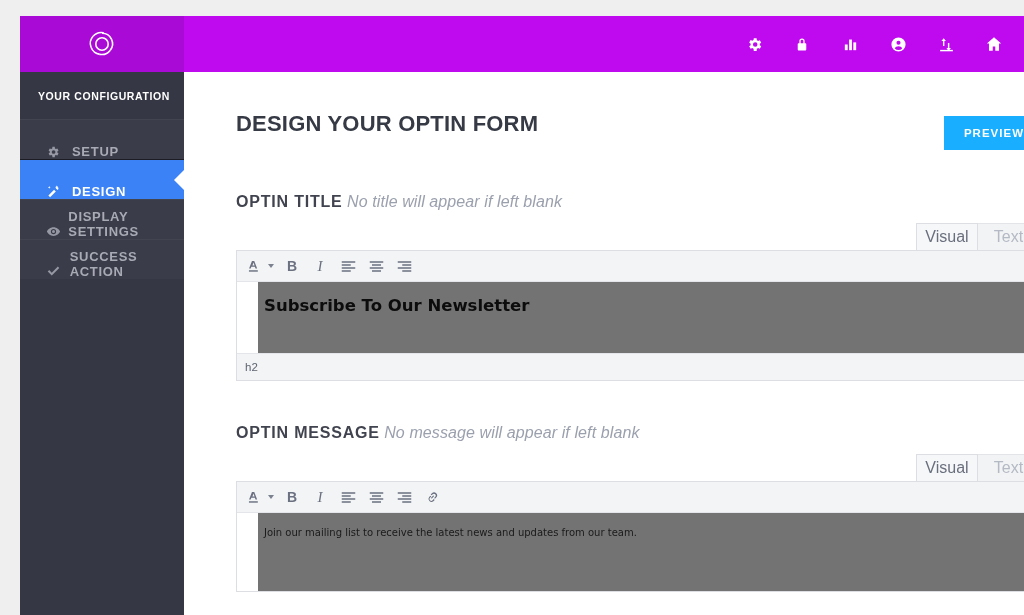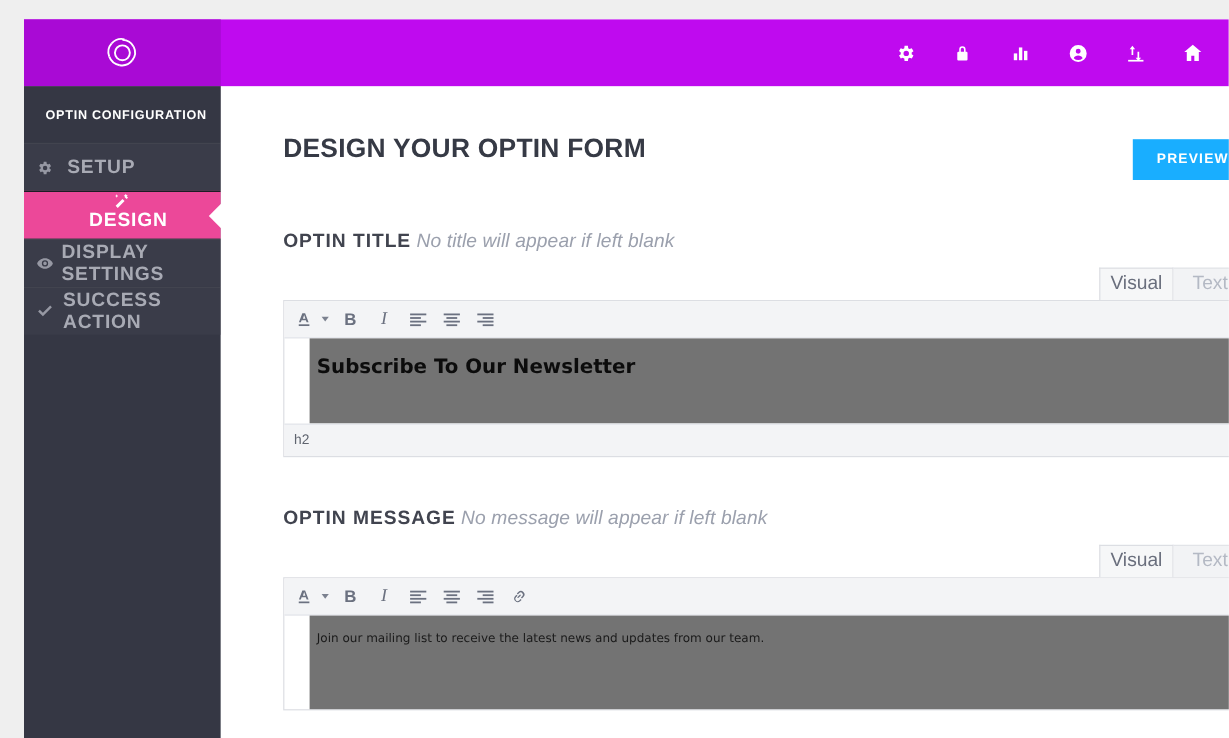--- a/index.html
+++ b/index.html
@@ -50,38 +50,37 @@
     display: flex; align-items: center;
     padding-left: 18px;
     color: #ffffff;
     font-size: 10.5px; font-weight: bold;
     letter-spacing: 0.6px;
     background: #353744;
   }
   .nav-item {
     position: relative;
     height: 40px;
-    display: flex; align-items: center;
-    padding-left: 10px;
+    display: flex; align-items: flex-end;
+    padding-left: 26px;
     color: #a8aab4;
-    font-size: 16px; font-weight: bold;
+    font-size: 13px; font-weight: bold;
     letter-spacing: 0.7px;
     background: #3a3c49;
     border-top: 1px solid #42444f;
     cursor: pointer;
   }
   .nav-item .nav-ico {
     width: 26px; display: flex; align-items: center;
   }
   .nav-item .nav-ico svg { display:block; fill: #9698a3; }
   .nav-item.active {
-    background: #ec4899;
+    background: #3b82f6;
     color: #ffffff;
     border-top-color: #1c1d24;
-    flex-direction: column;
   }
   .nav-item.active .nav-ico svg { fill: #ffffff; }
   .nav-item.active:after {
     content: "";
     position: absolute;
     right: -1px; top: 50%;
     margin-top: -11px;
     width: 0; height: 0;
     border-top: 11px solid transparent;
     border-bottom: 11px solid transparent;
@@ -266,21 +265,21 @@
       </div>
       <div class="navbtn">
         <svg width="18" height="18" viewBox="0 0 24 24">
             <path d="M12 3L2.5 11.2h2.8V21h5v-5.8h3.4V21h5v-9.8h2.8z"></path>
           </svg>
       </div>
     </div>
   </div>
 
   <div class="sidebar">
-    <div class="sidebar-heading">OPTIN CONFIGURATION</div>
+    <div class="sidebar-heading">YOUR CONFIGURATION</div>
 
     <div class="nav-item">
       <span class="nav-ico">
         <svg width="14" height="14" viewBox="0 0 24 24">
             <path d="M19.4 13a7.8 7.8 0 000-2l2.1-1.6-2-3.5-2.5 1a7.6 7.6 0 00-1.7-1L15 3H11l-.3 2.8a7.6 7.6 0 00-1.7 1l-2.5-1-2 3.5L6.6 11a7.8 7.8 0 000 2l-2.1 1.6 2 3.5 2.5-1c.5.4 1.1.8 1.7 1L11 21h4l.3-2.9c.6-.2 1.2-.6 1.7-1l2.5 1 2-3.5-2.1-1.6zM13 15.2A3.2 3.2 0 1116.2 12 3.2 3.2 0 0113 15.2z"></path>
           </svg>
       </span>
       <span>SETUP</span>
     </div>
 

